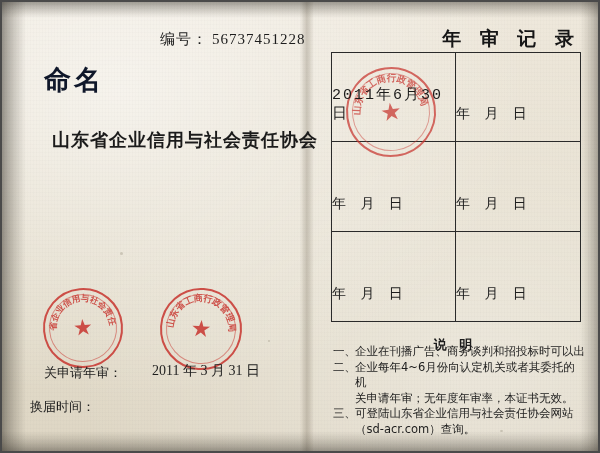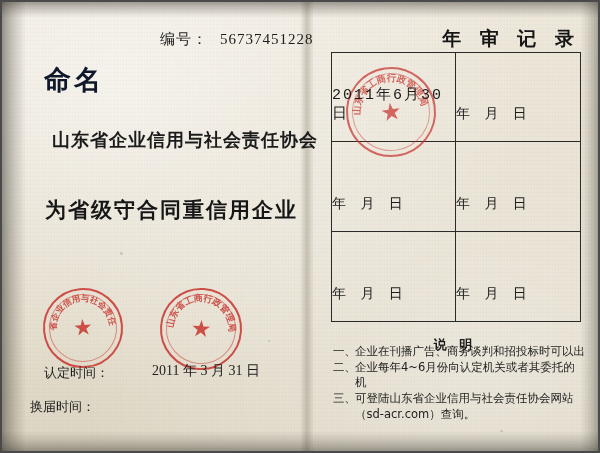--- a/index.html
+++ b/index.html
@@ -67,21 +67,21 @@
 
   
   .serial-row {
     position: absolute;
     left: 160px; top: 30px;
     font-size: 15px;
     color: #1d1d1d;
     letter-spacing: 1px;
     font-family: "DejaVu Sans", sans-serif;
   }
-  .serial-label { margin-right: 12px; }
+  .serial-label { margin-right: 4px; }
   .serial-value { font-family: "Liberation Serif", serif; font-size: 15px; }
 
   .title-ming {
     position: absolute;
     left: 44px; top: 62px;
     font-size: 27px;
     font-weight: bold;
     color: #0f172a;
     letter-spacing: 3px;
   }
@@ -240,21 +240,20 @@
 <div id="page">
   <div class="paper"></div>
   <div class="fold"></div>
 
   <div class="serial-row">
     <span class="serial-label">编号：</span><span class="serial-value">56737451228</span>
   </div>
 
   <div class="title-ming">命名</div>
   <div class="company-line">山东省企业信用与社会责任协会</div>
-  <div class="honor-line">为省级守合同重信用企业</div>
 
   <div class="seal" id="seal-credit">
     <div class="seal-inner-ring"></div>
     <svg class="seal-arc" viewBox="0 0 76 76">
       <defs>
           <path id="arcA" d="M 11,38 A 27,27 0 1 1 65,38"></path>
         </defs>
       <text font-size="8.5"><textPath href="#arcA" startOffset="50%" text-anchor="middle" id="sealCreditText">山东省企业信用与社会责任协会</textPath></text>
     </svg>
     <div class="seal-star">★</div>
@@ -264,21 +263,21 @@
     <div class="seal-inner-ring"></div>
     <svg class="seal-arc" viewBox="0 0 78 78">
       <defs>
           <path id="arcB" d="M 11,39 A 28,28 0 1 1 67,39"></path>
         </defs>
       <text font-size="9"><textPath href="#arcB" startOffset="50%" text-anchor="middle" id="sealAdminText">山东省工商行政管理局</textPath></text>
     </svg>
     <div class="seal-star">★</div>
   </div>
 
-  <div class="recognize-row">认定时间：</div>
+  <div class="recognize-row">关申请年审：</div>
   <div class="recognize-date">2011 年 3 月 31 日</div>
   <div class="换届-row">换届时间：</div>
 
   <div class="right-title">年 审 记 录</div>
 
   <div class="record-table">
     <div class="record-cell">
 
       <div class="seal" id="seal-top-right" style="left:14px; top:14px;">
         <div class="seal-inner-ring"></div>
@@ -315,20 +314,21 @@
       <div class="note-item">
         <span class="note-num">一、</span>
         <span class="note-text">企业在刊播广告、商务谈判和招投标时可以出</span>
       </div>
     </div>
     <div>
       <div class="note-item">
         <span class="note-num">二、</span>
         <span class="note-text">企业每年4~6月份向认定机关或者其委托的机</span>
       </div>
+      <div class="note-cont">关申请年审；无年度年审率，本证书无效。</div>
     </div>
     <div>
       <div class="note-item">
         <span class="note-num">三、</span>
         <span class="note-text">可登陆山东省企业信用与社会责任协会网站</span>
       </div>
       <div class="note-cont">（sd-acr.com）查询。</div>
     </div>
   </div>
 

